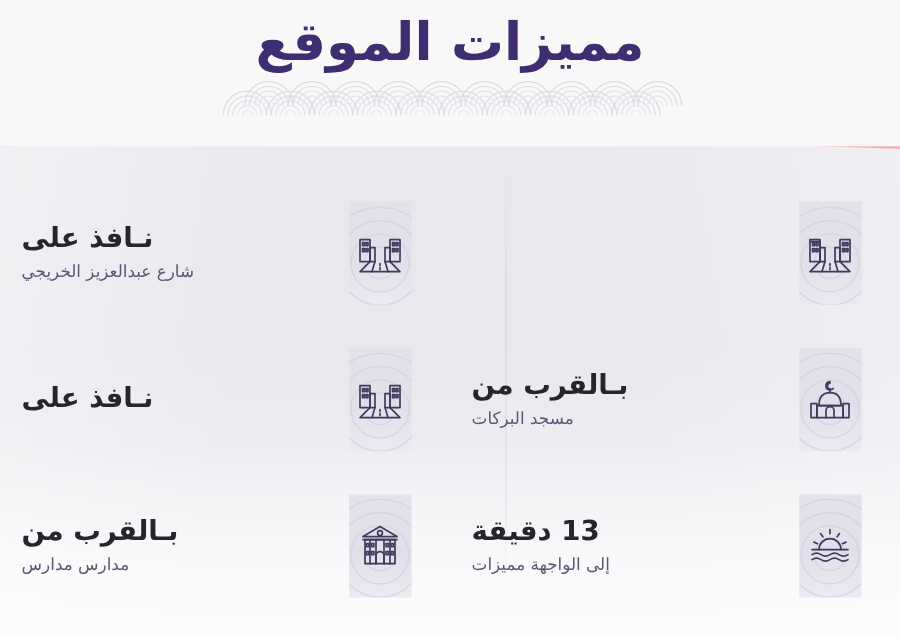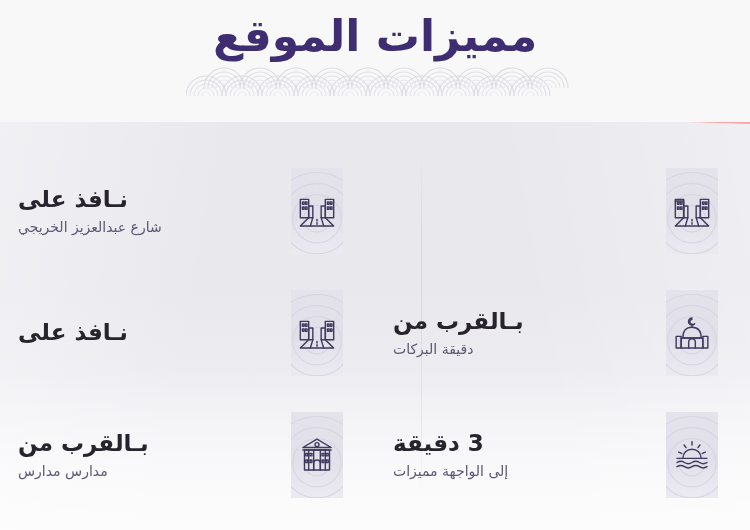--- a/index.html
+++ b/index.html
@@ -312,21 +312,21 @@
             <path d="M13 30 q0 -13 11 -13 q11 0 11 13 z"></path>
             <rect x="11" y="30" width="26" height="12"></rect>
             <path d="M20 42 v-7 a4 4 0 0 1 8 0 v7"></path>
             <rect x="5" y="28" width="6" height="14"></rect>
             <rect x="37" y="28" width="6" height="14"></rect>
           </g>
         </svg>
       </div>
       <div class="texts">
         <div class="t-primary">بـالقرب من</div>
-        <div class="t-secondary">دقيقة البركات</div>
+        <div class="t-secondary">مسجد البركات</div>
       </div>
     </div>
 
     <div class="feature">
       <div class="icon-tile">
         <svg class="ripple" viewBox="0 0 120 154" xmlns="http://www.w3.org/2000/svg" aria-hidden="true">
           <g fill="none" stroke="#d3d0dc" stroke-width="1">
             <circle cx="60" cy="77" r="12"></circle>
               <circle cx="60" cy="77" r="22"></circle>
             <circle cx="60" cy="77" r="32"></circle>
@@ -382,21 +382,21 @@
             <path d="M33.5 12 l-2.4 3.2"></path>
             <path d="M8 20.5 l3.6 1.6"></path>
             <path d="M40 20.5 l-3.6 1.6"></path>
             <path d="M6 28 h36"></path>
             <path d="M6 33 q4.5 -3 9 0 t9 0 t9 0 t9 0"></path>
             <path d="M6 38 q4.5 -3 9 0 t9 0 t9 0 t9 0"></path>
           </g>
         </svg>
       </div>
       <div class="texts">
-        <div class="t-primary">3 دقيقة</div>
+        <div class="t-primary">13 دقيقة</div>
         <div class="t-secondary">إلى الواجهة مميزات</div>
       </div>
     </div>
 
     <div class="feature">
       <div class="icon-tile">
         <svg class="ripple" viewBox="0 0 120 154" xmlns="http://www.w3.org/2000/svg" aria-hidden="true">
           <g fill="none" stroke="#d3d0dc" stroke-width="1">
             <circle cx="60" cy="77" r="12"></circle>
               <circle cx="60" cy="77" r="22"></circle>

